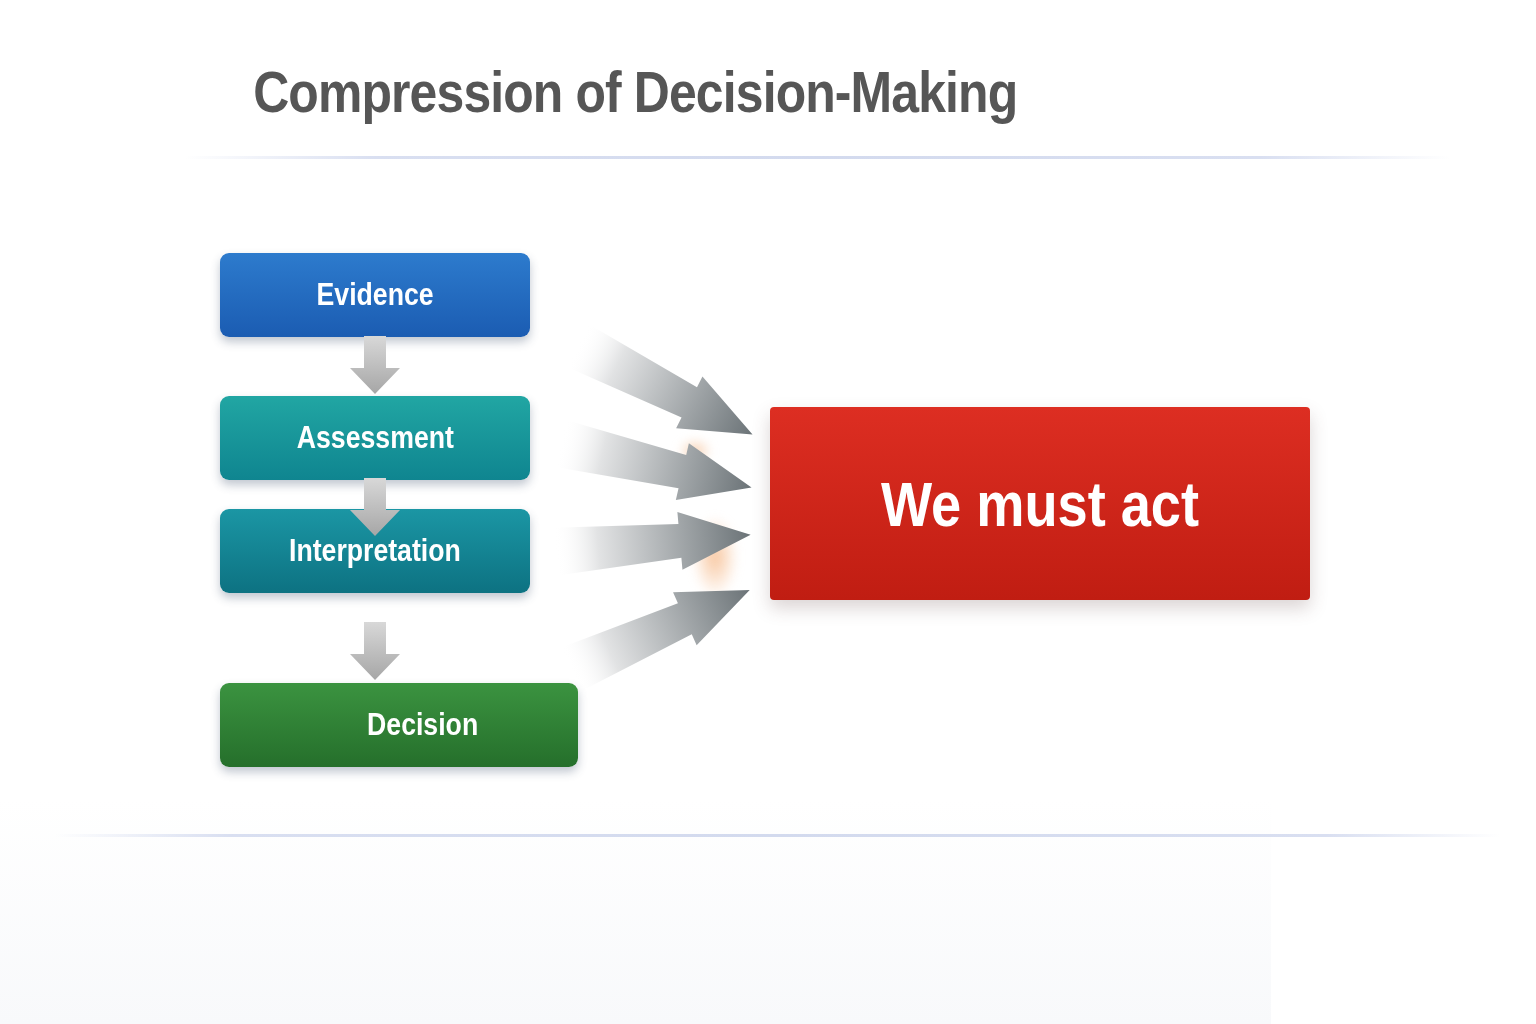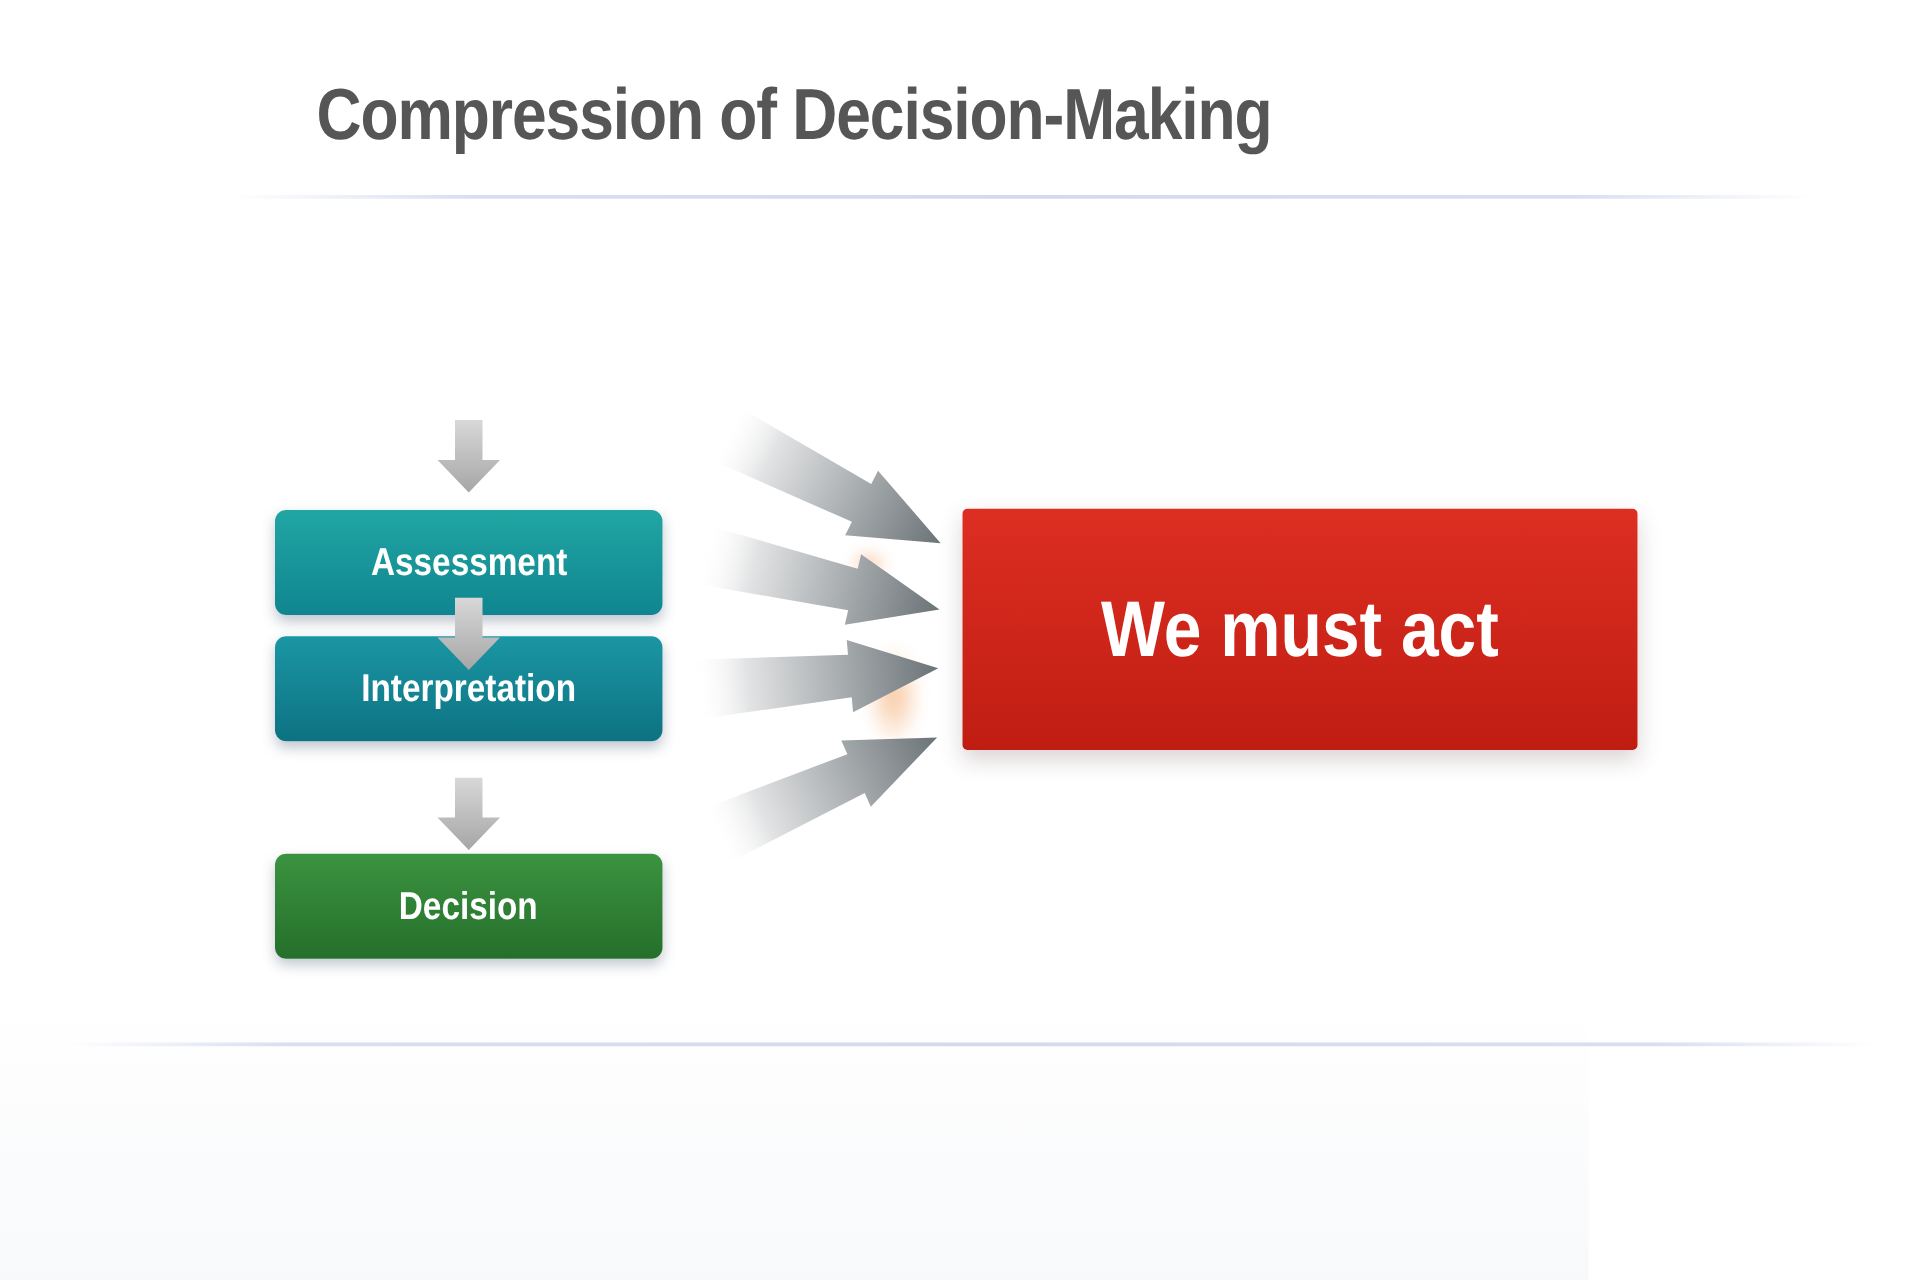--- a/index.html
+++ b/index.html
@@ -33,21 +33,21 @@
   }
 
   
   .step{
     position:absolute;left:220px;width:310px;height:84px;border-radius:9px;
     display:flex;align-items:center;justify-content:center;
     color:#ffffff;font-size:31px;font-weight:bold;
     box-shadow:0 5px 10px rgba(50,70,100,0.30);
   }
   .step-0{top:253px;}
-  .step-1{top:408px;}
+  .step-1{top:396px;}
   .step-2{top:509px;}
   .step-3{top:683px;}
 
   
   .connector{position:absolute;left:347px;width:56px;height:60px;}
   .conn-0{top:336px;}
   .conn-1{top:478px;}
   .conn-2{top:622px;}
 
   
@@ -81,27 +81,30 @@
 </style>
 </head>
 <body>
 
 <div class="canvas">
 
   <h1 class="title"><span class="cond">Compression of Decision-Making</span></h1>
 
   <div class="divider divider-top"></div>
 
+  <div class="step step-0" style="background: linear-gradient(rgb(45, 123, 205), rgb(27, 92, 178));">
+    <span class="cond">Evidence</span>
+  </div>
   <div class="step step-1" style="background: linear-gradient(rgb(33, 166, 163), rgb(15, 133, 144));">
     <span class="cond">Assessment</span>
   </div>
   <div class="step step-2" style="background: linear-gradient(rgb(27, 150, 164), rgb(13, 114, 130));">
     <span class="cond">Interpretation</span>
   </div>
-  <div class="step step-3" style="background: linear-gradient(rgb(59, 147, 64), rgb(37, 111, 43));">
+  <div class="step step-3" style="background: linear-gradient(rgb(59, 147, 64), rgb(37, 111, 43)); padding-left: 48px;">
     <span class="cond">Decision</span>
   </div>
 
   <svg class="connector conn-0" viewBox="0 0 56 60">
     <defs>
         <linearGradient id="sg1" x1="0" y1="0" x2="0" y2="1">
       <stop offset="0" stop-color="#d8d8d8"></stop>
           <stop offset="1" stop-color="#a6a6a6"></stop>
     </linearGradient>
       </defs>

